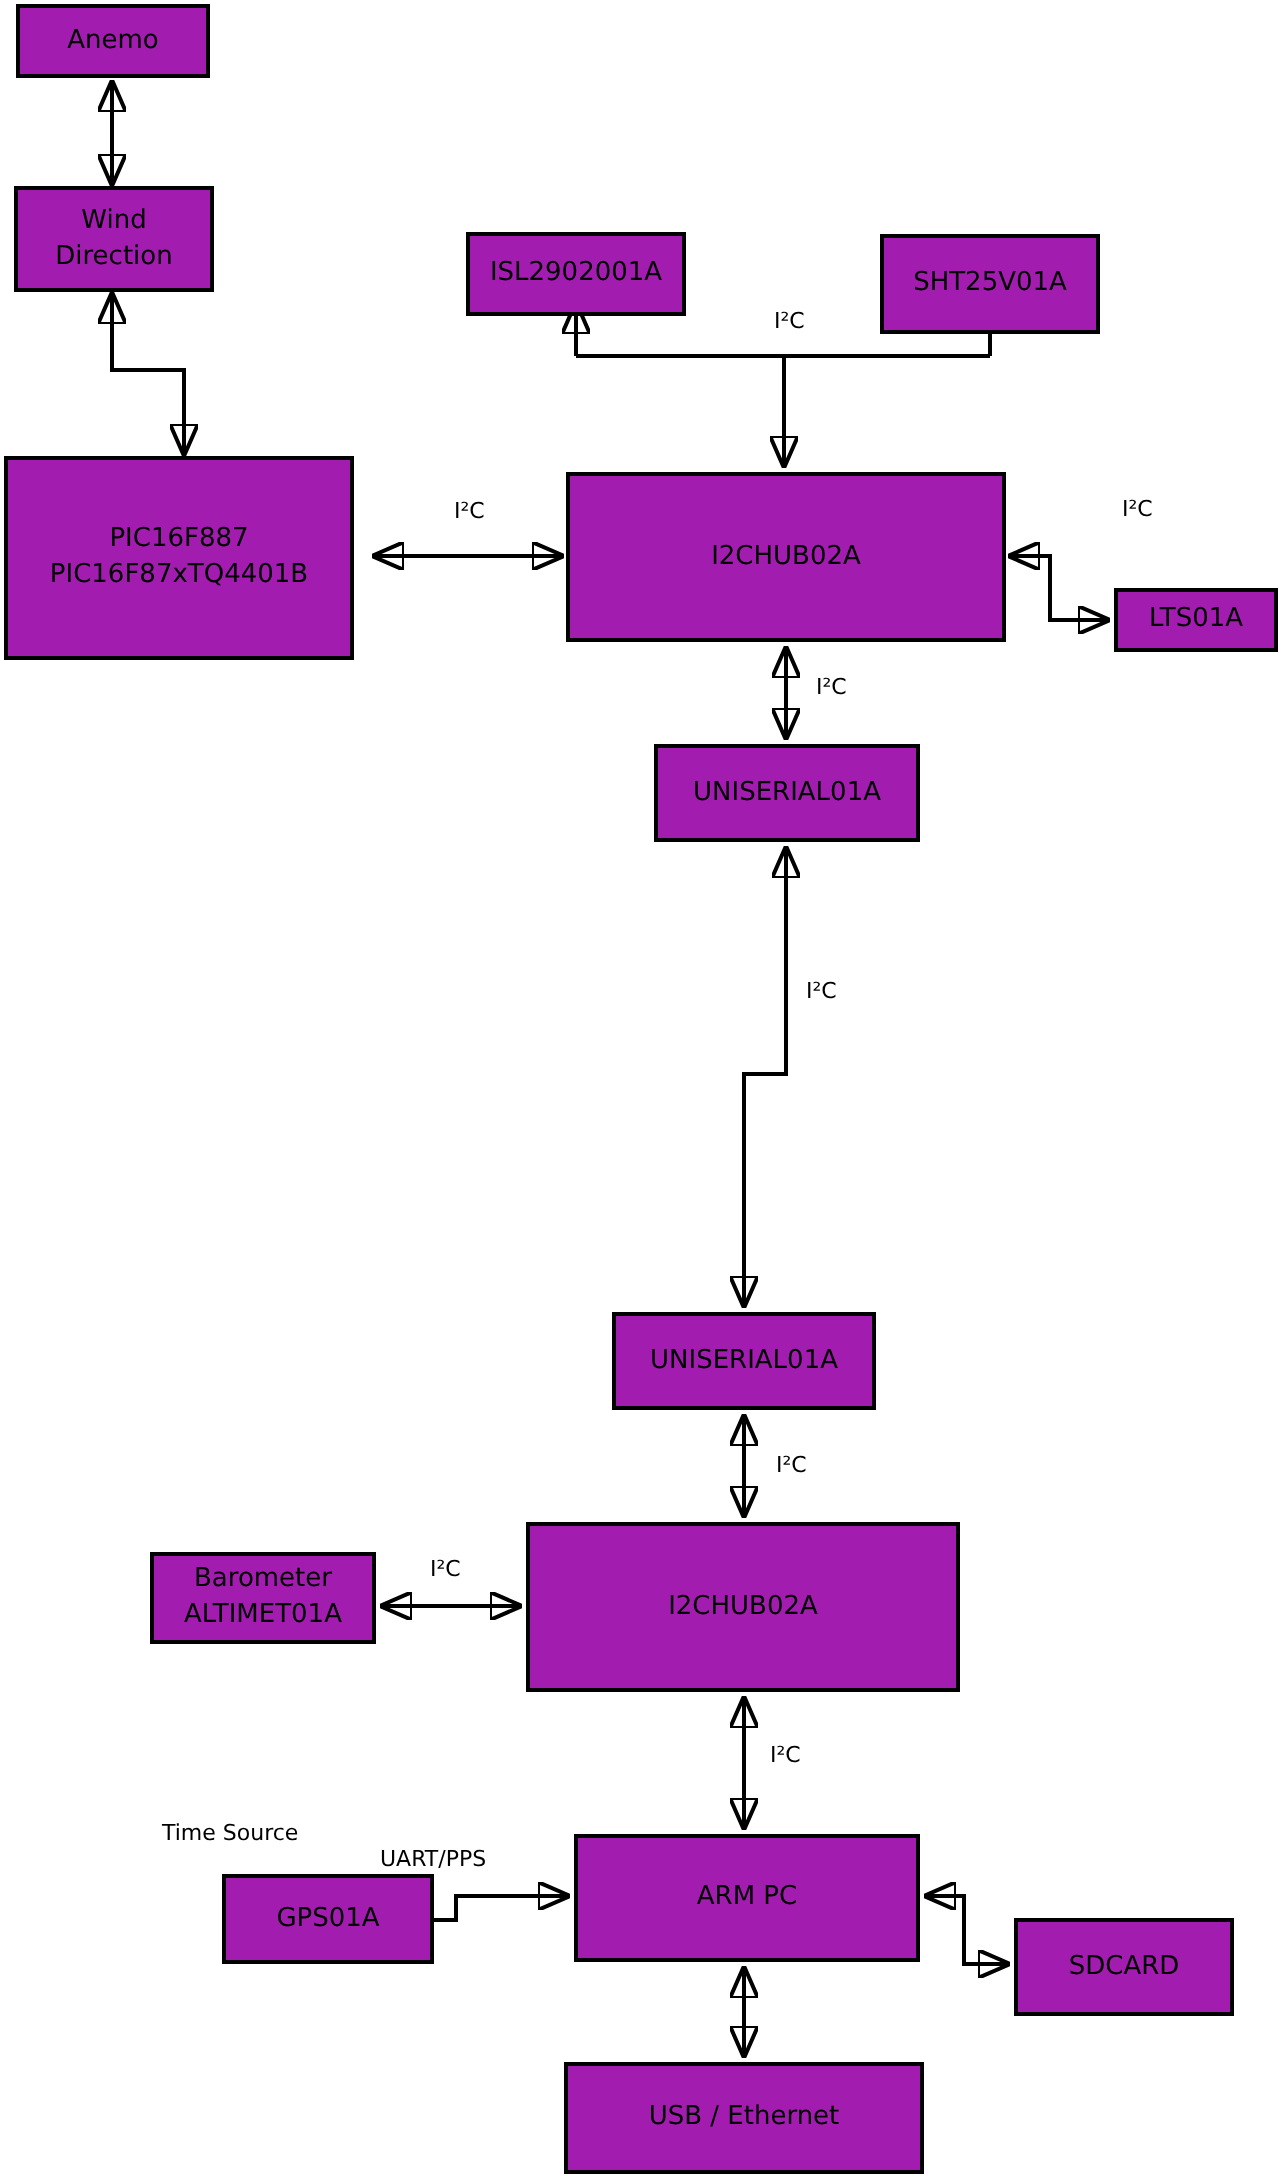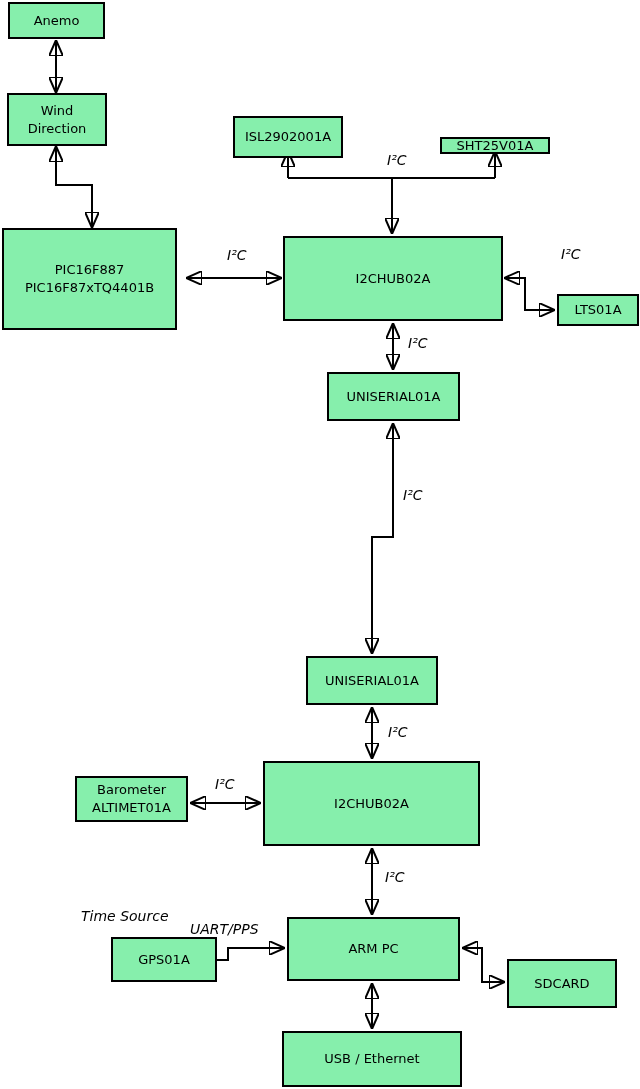--- a/index.html
+++ b/index.html
@@ -24,44 +24,43 @@
     height: 1089px;
   }
   .edges path {
     fill: none;
     stroke: #000000;
     stroke-width: 2;
   }
   .box {
     position: absolute;
     box-sizing: border-box;
-    background: #86efac;
+    background: #a21caf;
     border: 2px solid #000000;
     display: flex;
     flex-direction: column;
     align-items: center;
     justify-content: center;
     text-align: center;
     font-size: 13px;
     line-height: 18px;
     white-space: nowrap;
   }
   .lbl {
     position: absolute;
-    font-size: 14px;
+    font-size: 11px;
     line-height: 15px;
     white-space: nowrap;
-    font-style: italic;
   }
   
   .b-anemo        { left: 8px;   top: 2px;    width: 97px;  height: 37px; }
   .b-wind         { left: 7px;   top: 93px;   width: 100px;  height: 53px; }
   .b-pic          { left: 2px;   top: 228px;  width: 175px; height: 102px; text-align: center; }
   .b-isl          { left: 233px; top: 116px;  width: 110px; height: 42px; }
-  .b-sht          { left: 440px; top: 117px;  width: 110px; height: 17px; margin-top: 20px; }
+  .b-sht          { left: 440px; top: 117px;  width: 110px; height: 50px; }
   .b-hub1         { left: 283px; top: 236px;  width: 220px; height: 85px; }
   .b-lts          { left: 557px; top: 294px;  width: 82px;  height: 32px; }
   .b-uni1         { left: 327px; top: 372px;  width: 133px; height: 49px; }
   .b-uni2         { left: 306px; top: 656px;  width: 132px; height: 49px; }
   .b-hub2         { left: 263px; top: 761px;  width: 217px; height: 85px; }
   .b-baro         { left: 75px;  top: 776px;  width: 113px; height: 46px; }
   .b-gps          { left: 67px;  top: 937px;  width: 106px; height: 45px; margin-left: 44px; }
   .b-arm          { left: 287px; top: 917px;  width: 173px; height: 64px; }
   .b-sd           { left: 507px; top: 959px;  width: 110px; height: 49px; }
   .b-usb          { left: 282px; top: 1031px; width: 180px; height: 56px; }

